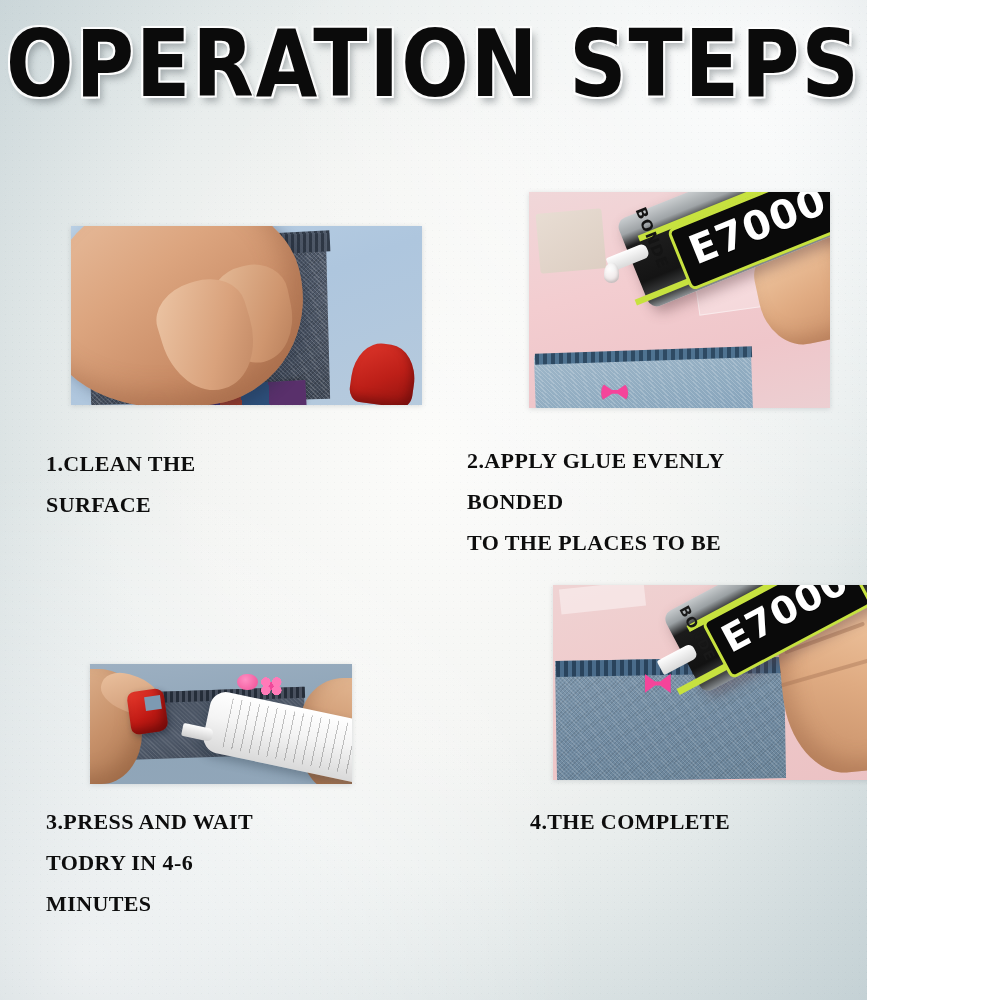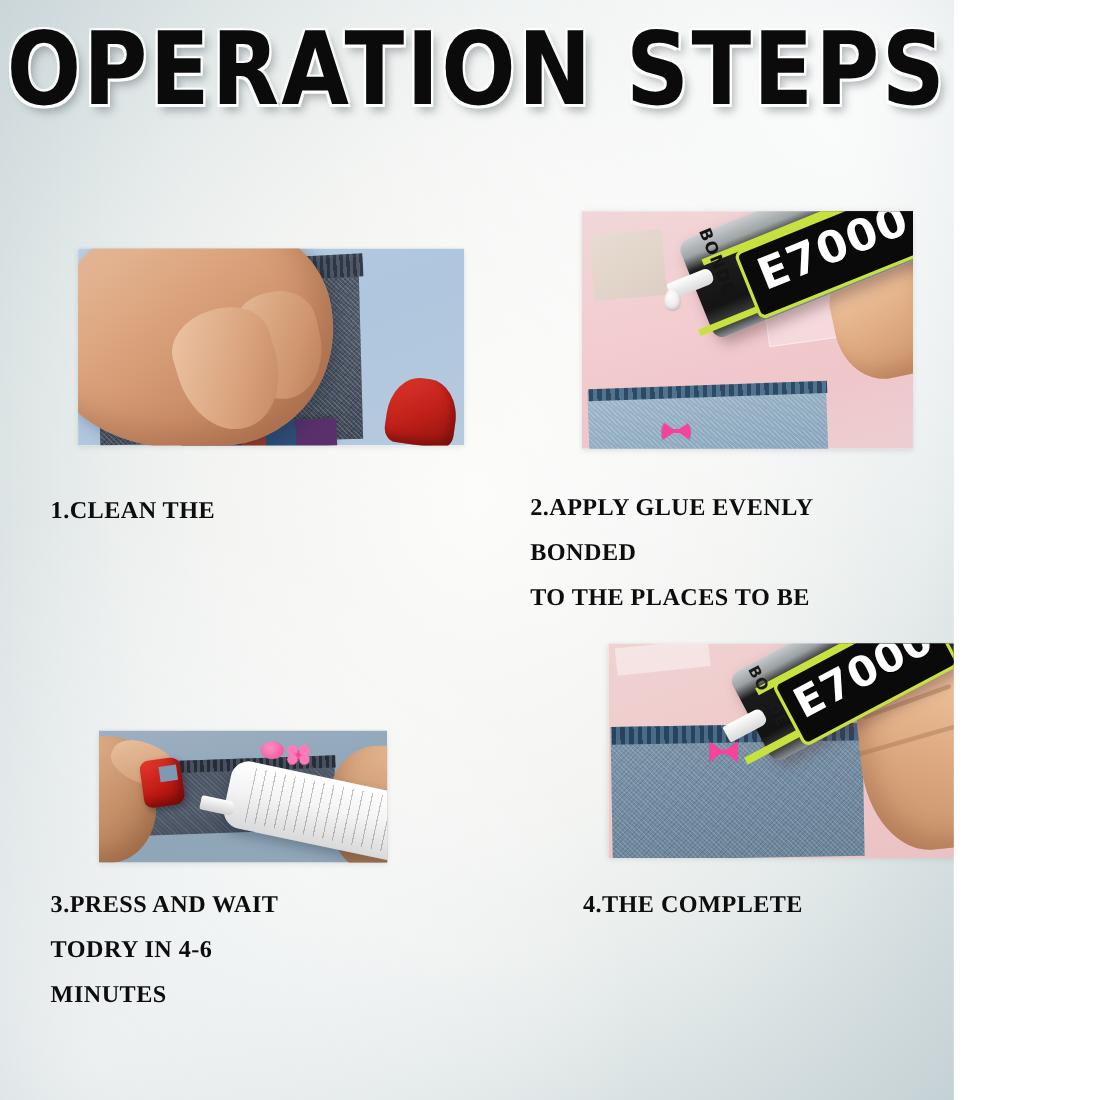--- a/index.html
+++ b/index.html
@@ -448,20 +448,21 @@
       <div class="layer p1-pack"></div>
       <div class="layer p1-red-slot"></div>
       <div class="layer p1-red"></div>
       <div class="layer p1-hand"></div>
       <div class="layer p1-finger2"></div>
       <div class="layer p1-finger1"></div>
     </div>
   </div>
   <div class="caption" style="left:46px; top:443px; width:400px;">
     <div>1.CLEAN THE</div>
+    <div>SURFACE</div>
   </div>
 
   <div class="photo" style="left:529px; top:192px; width:301px; height:216px;">
     <div class="scene">
       <div class="layer p2-bg"></div>
       <div class="layer p2-paper"></div>
       <div class="layer p2-sheet"></div>
       <div class="layer p2-denim"></div>
       <div class="layer p2-denim-hem"></div>
       <div class="layer p2-bow"></div>
@@ -469,21 +470,21 @@
       <div class="layer p2-tube"></div>
       <div class="layer p2-tube-stripe-t"></div>
       <div class="layer p2-tube-stripe-b"></div>
       <div class="layer p2-label"></div>
       <div class="layer p2-brand">E7000</div>
       <div class="layer p2-bonde">BONDE</div>
       <div class="layer p2-nozzle"></div>
       <div class="layer p2-drop"></div>
     </div>
   </div>
-  <div class="caption" style="left:482px; top:440px; width:386px;">
+  <div class="caption" style="left:467px; top:440px; width:386px;">
     <div>2.APPLY GLUE EVENLY</div>
     <div>BONDED</div>
     <div>TO THE PLACES TO BE</div>
   </div>
 
   <div class="photo" style="left:90px; top:664px; width:262px; height:120px;">
     <div class="scene">
       <div class="layer p3-bg"></div>
       <div class="layer p3-denim"></div>
       <div class="layer p3-denim-hem"></div>

